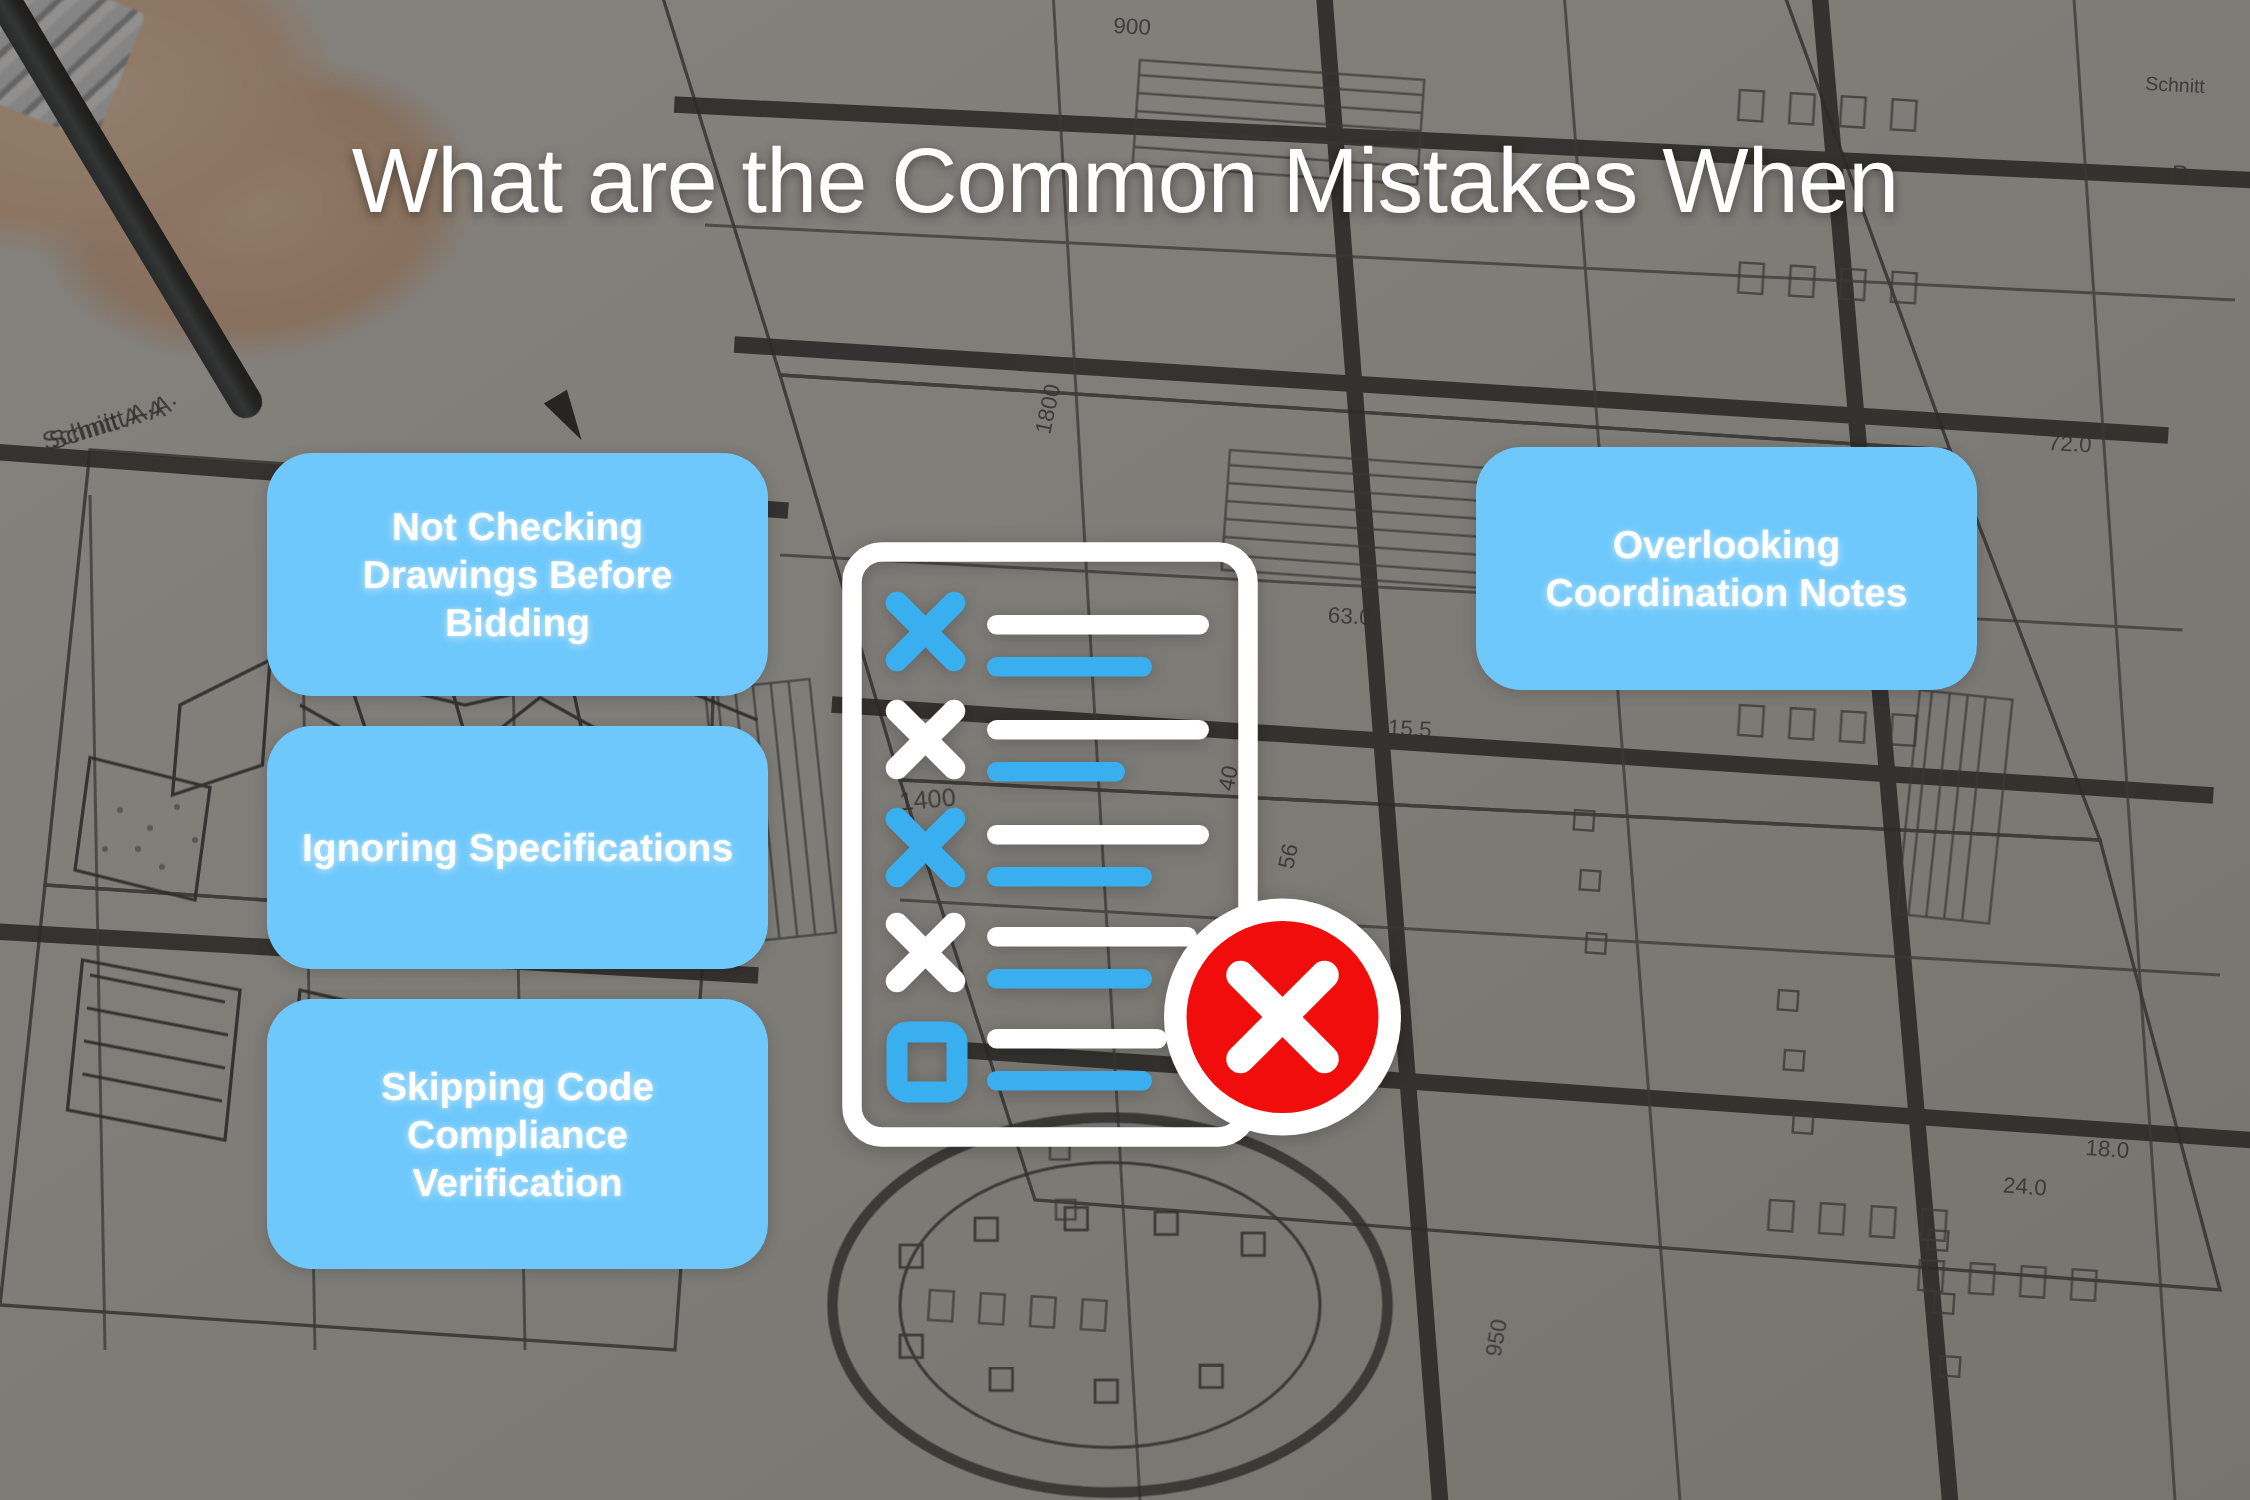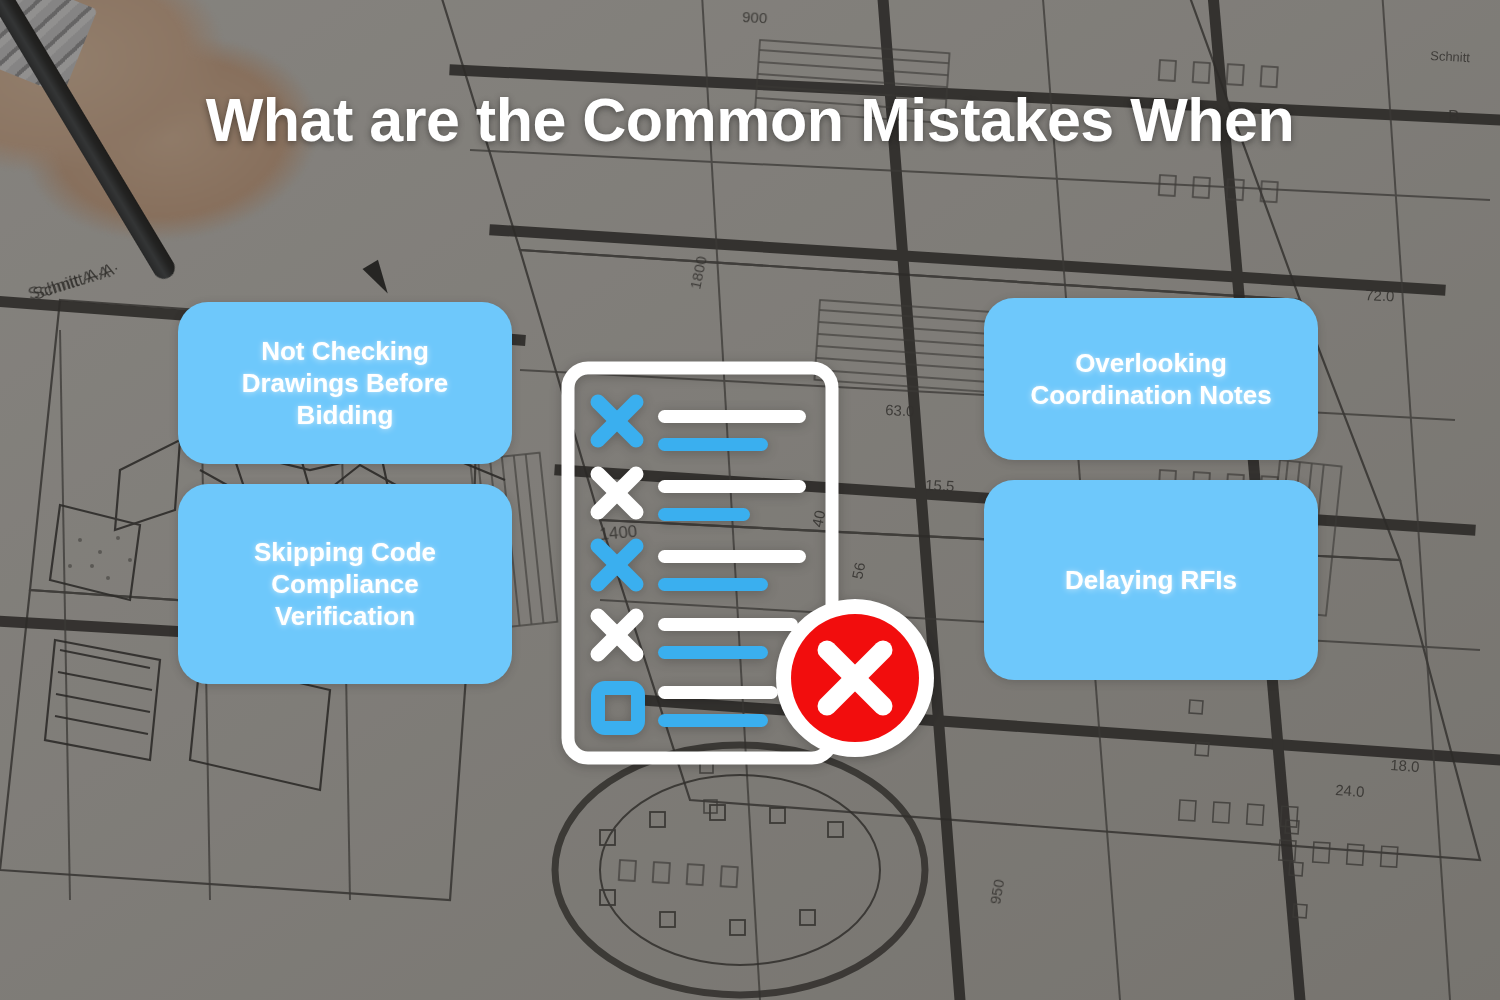--- a/index.html
+++ b/index.html
@@ -50,21 +50,21 @@
     width:0;height:0;border-left:9px solid transparent;border-right:9px solid transparent;
     border-top:34px solid #111; transform:rotate(-31deg);
   }
 
   
   #title {
     position:absolute; z-index:5;
     left:180px; top:88px; width:1140px;
     text-align:center;
     color:#ffffff;
-    font-size:61px; font-weight:bold; line-height:1.08;
+    font-size:61px; font-weight:normal; line-height:1.08;
     letter-spacing:-0.5px;
     text-shadow:0 2px 7px rgba(0,0,0,0.42);
   }
 
   
   .col { position:absolute; z-index:5; width:334px; display:flex; flex-direction:column; }
   #col-left  { left:178px; top:302px; }
   #col-right { left:984px; top:298px; }
 
   .card {
@@ -72,21 +72,21 @@
     border-radius:30px;
     color:#ffffff;
     font-size:26px; font-weight:bold; line-height:1.24;
     text-align:center;
     display:flex; align-items:center; justify-content:center;
     padding:10px 22px;
     text-shadow:0 1px 6px rgba(255,255,255,0.55), 0 0 2px rgba(255,255,255,0.35);
     margin-bottom:20px;
     box-shadow:0 2px 10px rgba(0,0,0,0.16);
   }
-  .card.h3 { height:200px; }
+  .card.h3 { height:180px; }
   .card.h2 { height:162px; }
   .card.h1 { height:162px; }
 
   
   #checklist { position:absolute; z-index:6; left:540px; top:350px; width:420px; height:430px; }
   #checklist svg { width:420px; height:430px; display:block; filter:drop-shadow(0 2px 6px rgba(0,0,0,0.22)); }
 </style>
 </head>
 <body>
 
@@ -254,31 +254,31 @@
 </div>
 
 <div id="title">
   <div>What are the Common Mistakes When</div>
 </div>
 
 <div class="col" id="col-left">
   <div class="card h1">
     <span>Not Checking Drawings Before Bidding</span>
   </div>
+  <div class="card h2">
+    <span>Ignoring Specifications</span>
+  </div>
   <div class="card h3">
     <span>Skipping Code Compliance Verification</span>
   </div>
 </div>
 
 <div class="col" id="col-right">
   <div class="card h1">
     <span>Overlooking Coordination Notes</span>
-  </div>
-  <div class="card h3">
-    <span>Delaying RFIs</span>
   </div>
 </div>
 
 <div id="checklist">
   <svg viewBox="0 0 420 430" xmlns="http://www.w3.org/2000/svg">
 
     <rect x="28" y="18" width="264" height="390" rx="20" ry="20" fill="none" stroke="#ffffff" stroke-width="13"></rect>
 
     <g stroke="#3aafef" stroke-width="15" stroke-linecap="round">
       <line x1="58" y1="52" x2="96" y2="90"></line>

